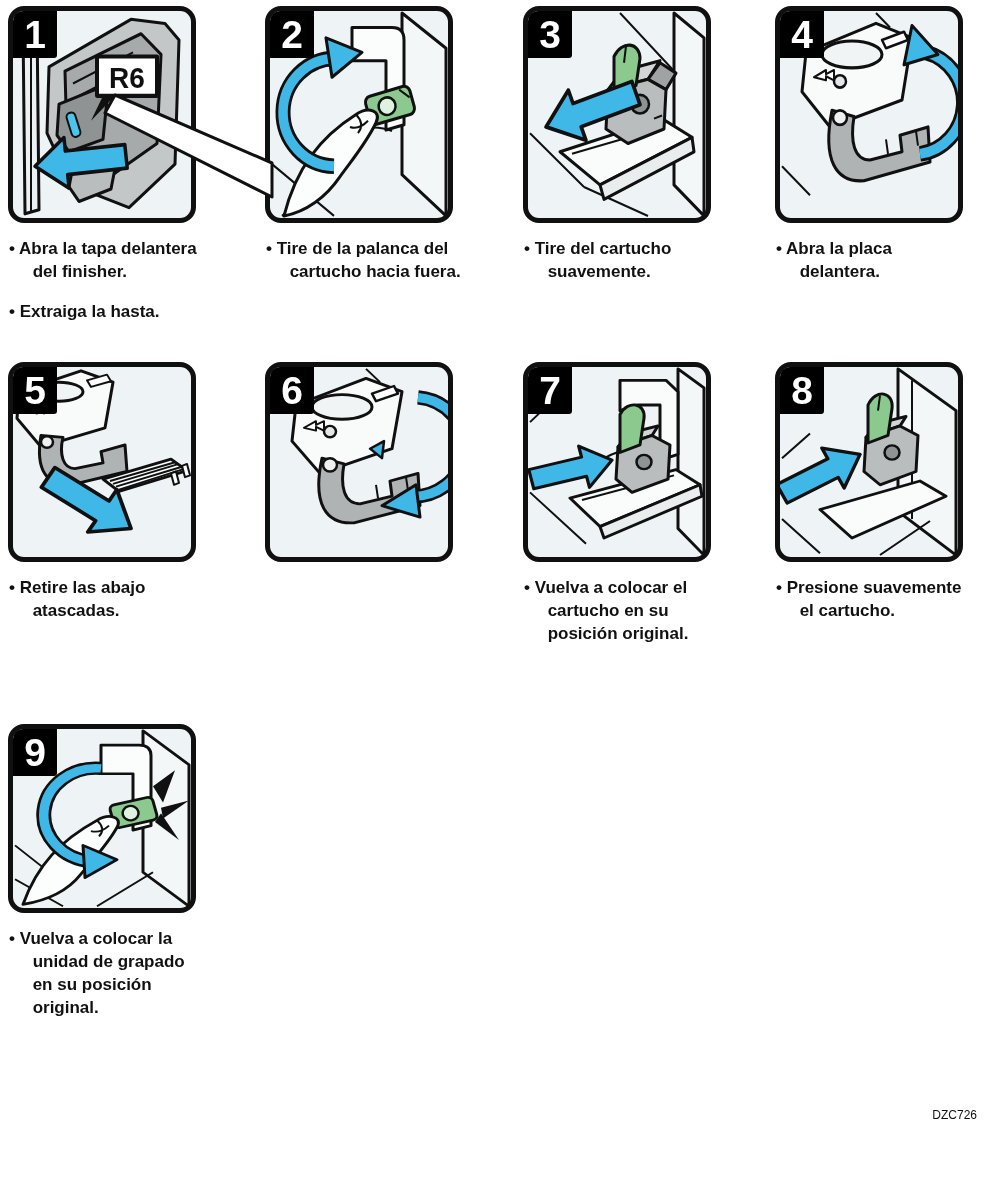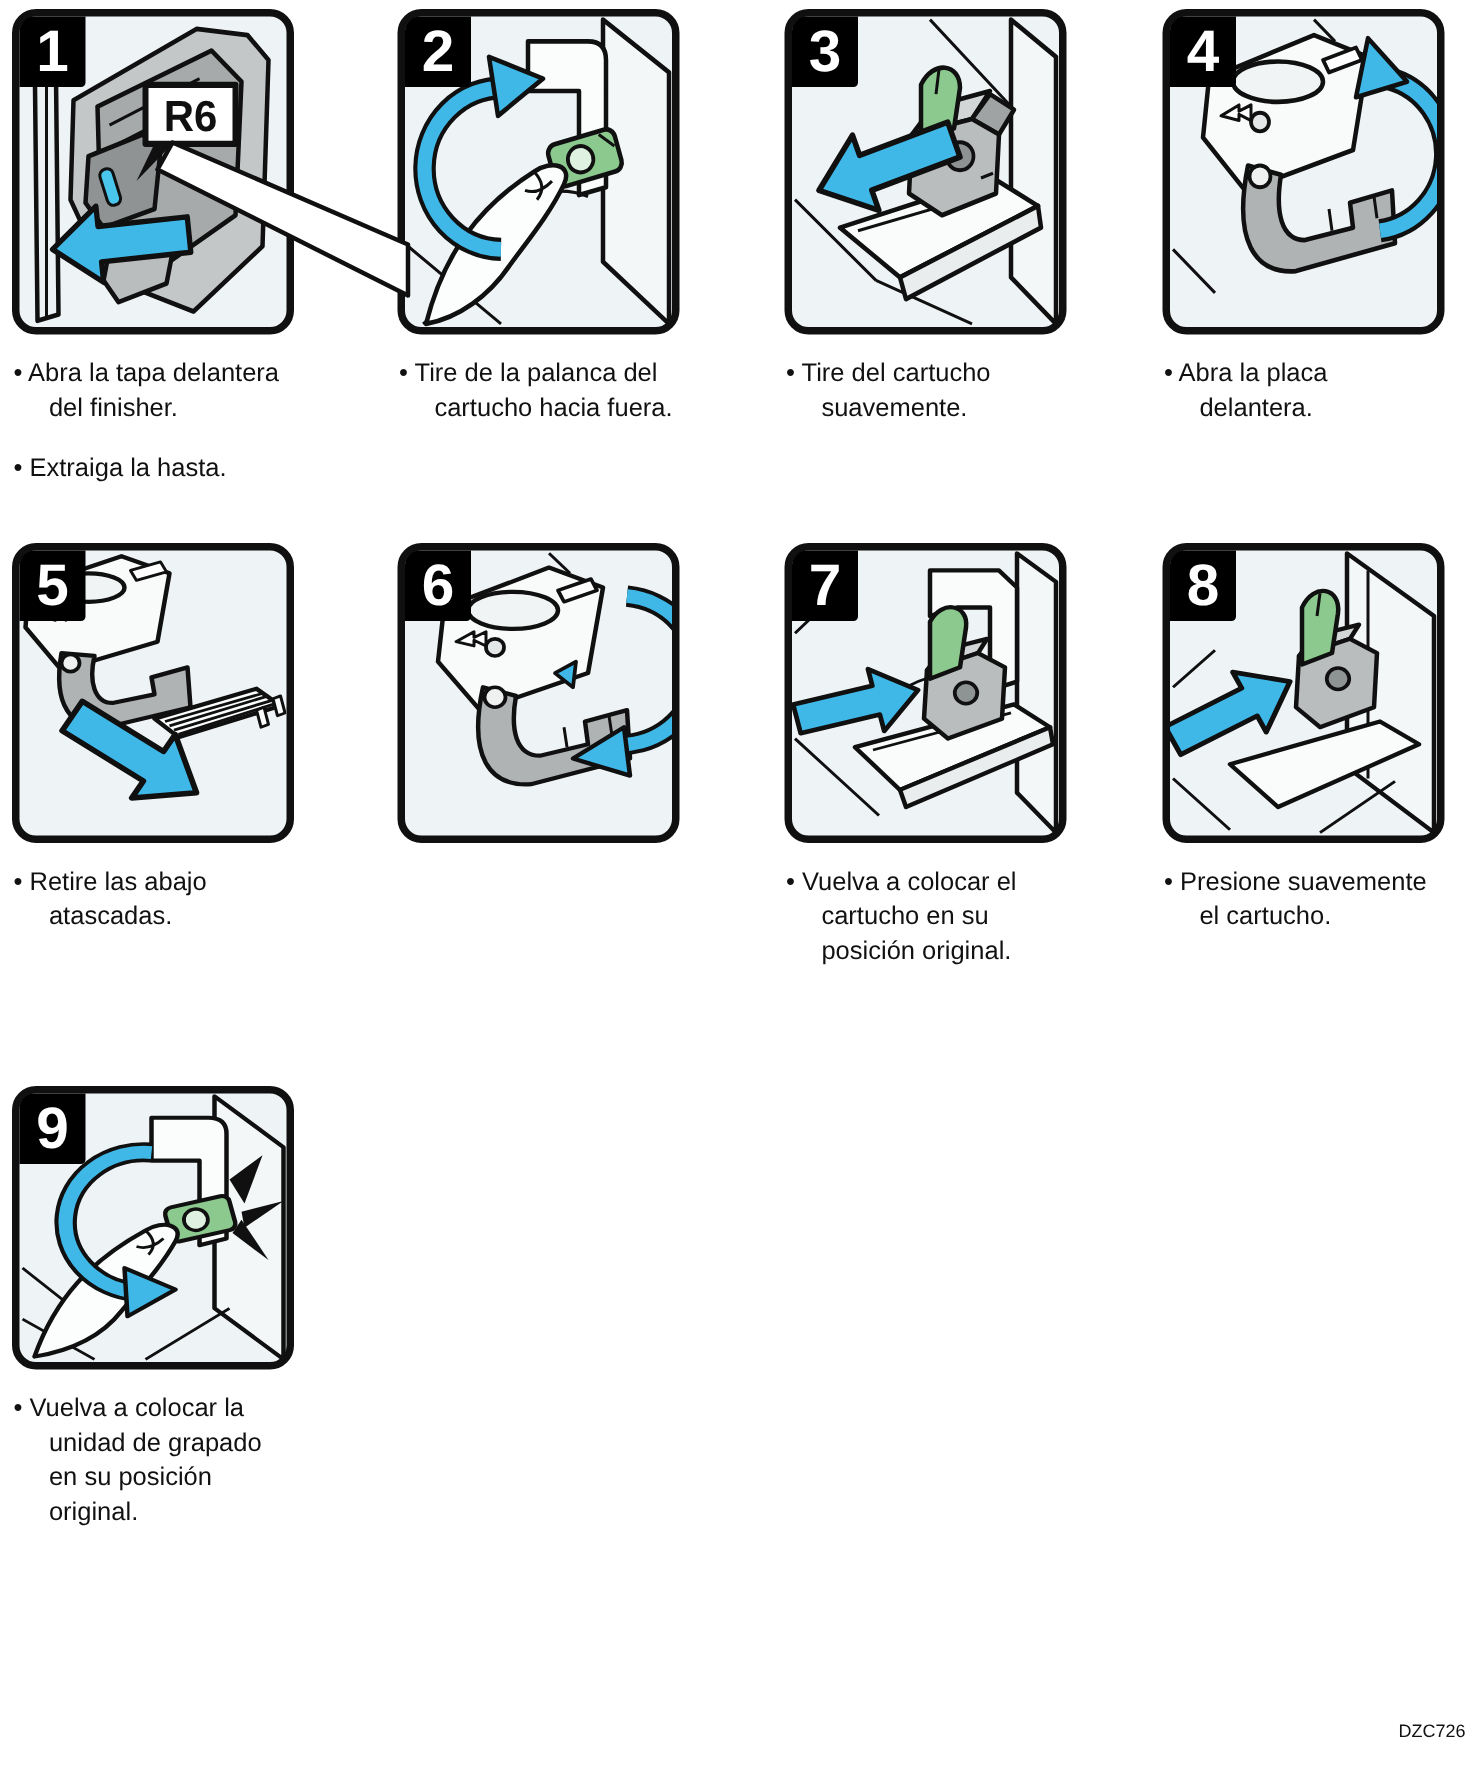--- a/index.html
+++ b/index.html
@@ -14,26 +14,26 @@
   }
   .h217{height:217px;}
   .h200{height:200px;}
   .h189{height:189px;}
   .panel svg.art{position:absolute;left:0;top:0;width:100%;height:100%;}
   .badge{
     position:absolute;left:0;top:0;width:44px;height:47px;background:#000;
     border-radius:10px 0 3px 0;display:flex;align-items:center;justify-content:center;
     color:#fff;font-weight:bold;font-size:39px;line-height:47px;z-index:3;
   }
-  .bullets{margin-top:14px;margin-left:1px;}
+  .bullets{margin-top:14px;margin-left:1px;font-weight:bold;}
   .bullet{
     white-space:pre-wrap;font-size:17px;line-height:23px;color:#111;
     margin:0 0 17px 0;
   }
-  .figcode{position:absolute;right:9px;top:1147px;font-size:12px;color:#111;}
+  .figcode{position:absolute;right:9px;top:1108px;font-size:12px;color:#111;}
   #beam{position:absolute;left:95px;top:85px;width:190px;height:120px;z-index:6;pointer-events:none;}
 </style>
 </head>
 <body>
 
 <div class="step" style="left:8px;top:6px;">
   <div class="panel h217">
     <svg class="art" viewBox="0 0 178 200" preserveAspectRatio="none">
       <g stroke="#101010" stroke-width="3" stroke-linejoin="round" fill="none">
         <polygon points="10,14 24,8 26,192 12,196" fill="#ECF1F3"></polygon>

